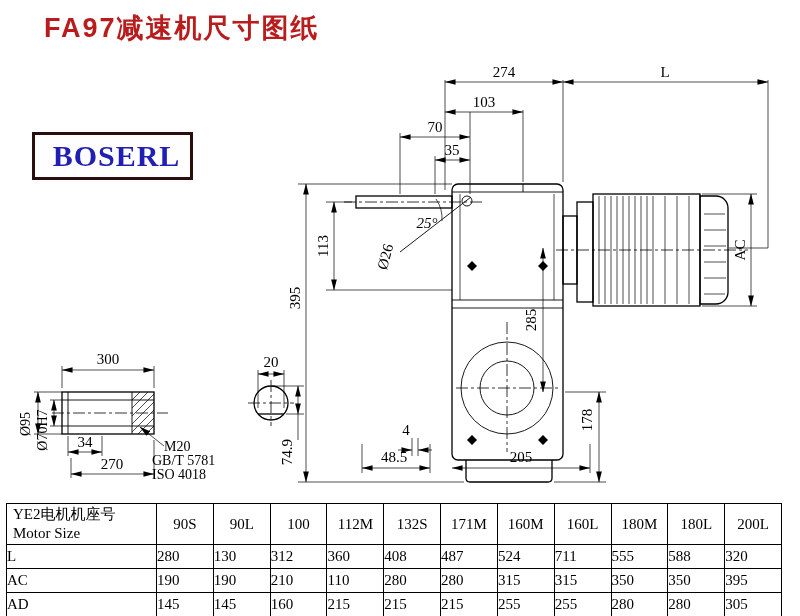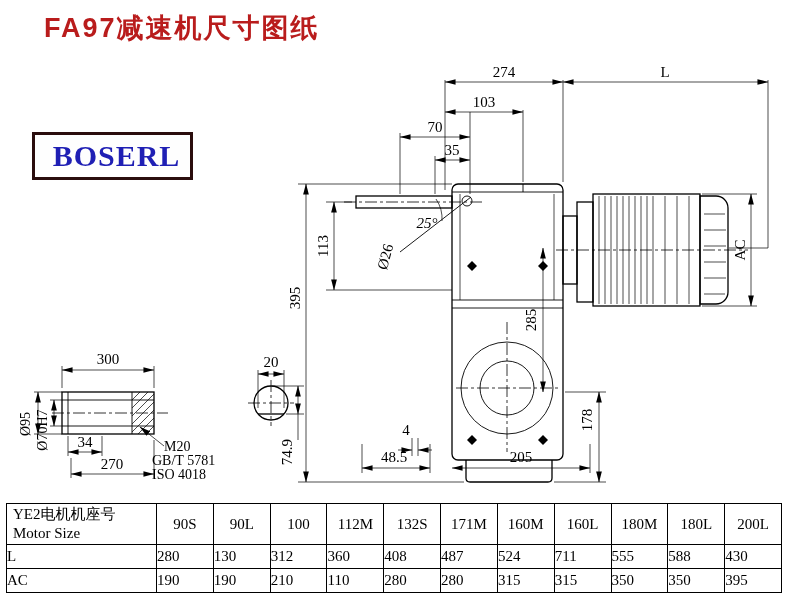--- a/index.html
+++ b/index.html
@@ -276,30 +276,44 @@
         <td>280</td>
         <td>130</td>
         <td>312</td>
         <td>360</td>
         <td>408</td>
         <td>487</td>
         <td>524</td>
         <td>711</td>
         <td>555</td>
         <td>588</td>
-        <td>430</td>
+        <td>320</td>
       </tr>
       <tr>
         <td>AC</td>
         <td>190</td>
         <td>190</td>
         <td>210</td>
         <td>110</td>
         <td>280</td>
         <td>280</td>
         <td>315</td>
         <td>315</td>
         <td>350</td>
         <td>350</td>
         <td>395</td>
       </tr>
+      <tr>
+        <td>AD</td>
+        <td>145</td>
+        <td>145</td>
+        <td>160</td>
+        <td>215</td>
+        <td>215</td>
+        <td>215</td>
+        <td>255</td>
+        <td>255</td>
+        <td>280</td>
+        <td>280</td>
+        <td>305</td>
+      </tr>
     </tbody>
 </table>
 
 </body></html>

